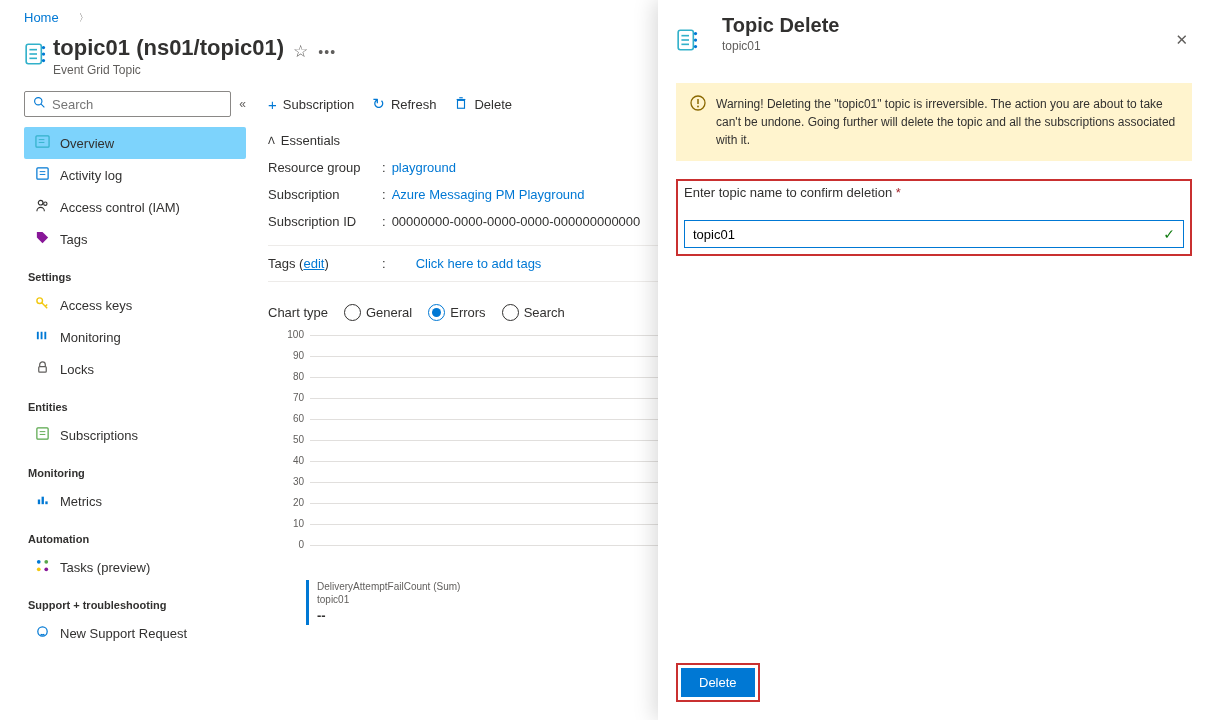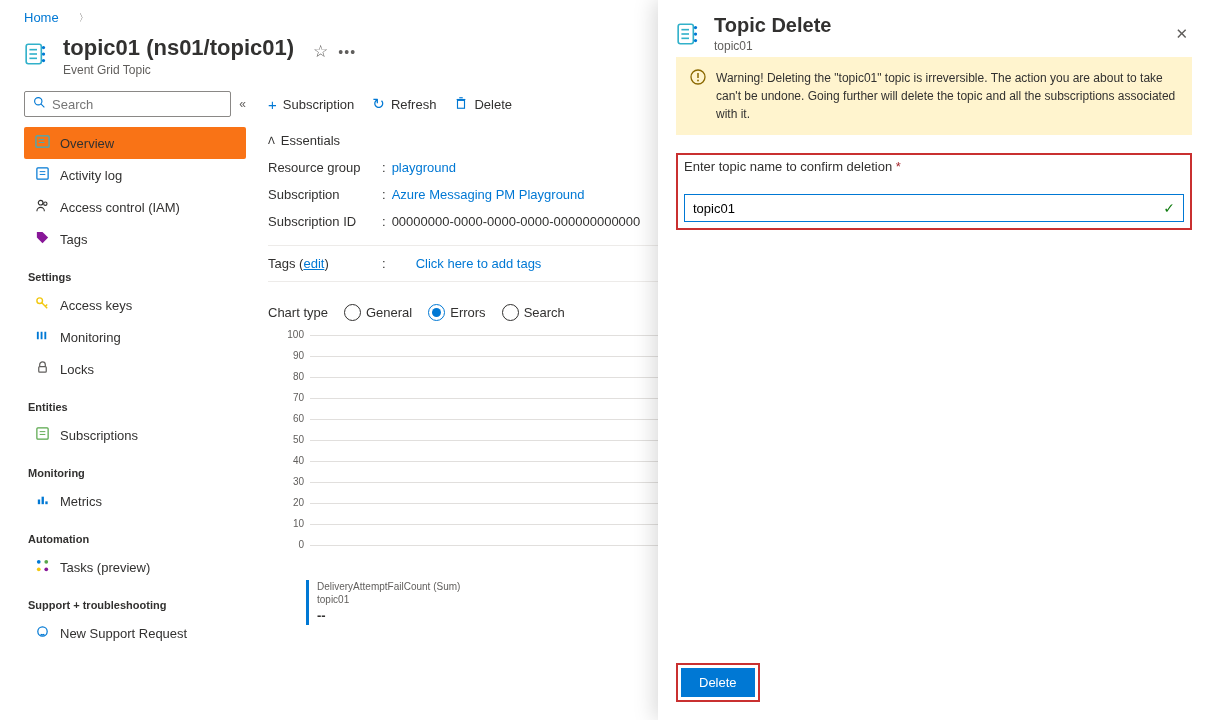--- a/index.html
+++ b/index.html
@@ -2,39 +2,39 @@
 <html><head>
   <meta charset="utf-8">
   <style>
     * { box-sizing: border-box; margin: 0; padding: 0; font-family: "Segoe UI", -apple-system, sans-serif; }
     body { width: 1210px; height: 720px; background: #fff; color: #323130; font-size: 13px; position: relative; overflow: hidden; }
     a { color: #0078d4; text-decoration: none; cursor: pointer; }
     
     .breadcrumb { padding: 10px 24px 4px; font-size: 13px; display: flex; align-items: flex-end; gap: 20px; }
     .breadcrumb .chev { color: #605e5c; font-size: 10px; }
     
-    .resource-header { padding: 6px 24px 10px; display: flex; align-items: flex-start; gap: 13px; }
+    .resource-header { padding: 6px 24px 10px; display: flex; align-items: flex-start; gap: 3px; }
     .resource-icon { width: 26px; height: 26px; margin-top: 6px; }
     .resource-title { font-size: 22px; font-weight: 600; color: #323130; }
     .resource-subtitle { font-size: 12px; color: #605e5c; margin-top: 2px; }
     .header-actions { display: flex; align-items: center; gap: 10px; margin-left: 6px; margin-top: 6px; color: #605e5c; }
     .header-actions .star { font-size: 17px; cursor: pointer; }
     .header-actions .more { font-size: 14px; letter-spacing: 1px; cursor: pointer; }
     
     .main-layout { display: flex; height: calc(100% - 72px); }
     
     .sidebar { width: 256px; padding: 4px 10px 0 24px; border-right: none; overflow-y: auto; }
     .search-row { display: flex; align-items: center; gap: 8px; margin-bottom: 10px; }
     .search-box { flex: 1; display: flex; align-items: center; border: 1px solid #8a8886; border-radius: 2px; padding: 4px 8px; background: #fff; }
     .search-box input { border: none; outline: none; width: 100%; font-size: 13px; }
     .search-icon { color: #605e5c; margin-right: 6px; font-size: 13px; }
     .collapse-chev { color: #605e5c; font-size: 12px; cursor: pointer; }
     
     .nav-item { display: flex; align-items: center; gap: 10px; padding: 7px 10px; cursor: pointer; border-radius: 2px; font-size: 13px; color: #323130; }
-    .nav-item.active { background: #f97316; }
+    .nav-item.active { background: #7dd3fc; }
     .nav-item .ico { width: 16px; text-align: center; font-size: 14px; }
     .nav-section { font-weight: 700; font-size: 11px; margin: 16px 0 6px 4px; color: #323130; }
     
     .content { flex: 1; padding: 0 0 0 12px; overflow: hidden; min-width: 0; }
     .toolbar { display: flex; gap: 18px; padding: 8px 0 14px; }
     .tool-btn { display: flex; align-items: center; gap: 6px; font-size: 13px; color: #323130; cursor: pointer; }
     .tool-btn .ico { color: #0078d4; font-size: 15px; }
     
     .essentials-header { display: flex; align-items: center; gap: 6px; font-size: 13px; padding: 6px 0; border-bottom: none; cursor: pointer; }
     .essentials-header .caret { font-size: 10px; }
@@ -56,21 +56,21 @@
     .gridline { position: absolute; left: 42px; right: 16px; border-top: 1px solid #e1dfdd; }
     .gridline .lbl { position: absolute; left: -36px; top: -7px; font-size: 10px; color: #605e5c; width: 30px; text-align: right; }
     .xaxis-labels { display: flex; padding-left: 42px; padding-right: 16px; margin-top: 4px; font-size: 10px; color: #605e5c; }
     .xaxis-labels span { flex: 1; text-align: center; }
     
     .legend-box { margin: 10px 0 0 38px; border-left: 3px solid #0078d4; padding-left: 8px; font-size: 10px; color: #605e5c; line-height: 1.3; }
     .legend-value { font-size: 13px; font-weight: 600; color: #323130; margin-top: 2px; }
     
     
     .panel { position: absolute; top: 0; right: 0; width: 552px; height: 100%; background: #fff; box-shadow: -4px 0 20px rgba(0,0,0,0.15); display: flex; flex-direction: column; }
-    .panel-header { display: flex; align-items: center; padding: 14px 18px 4px 18px; gap: 12px; }
+    .panel-header { display: flex; align-items: flex-end; padding: 14px 18px 30px 18px; gap: 20px; }
     .panel-title { font-size: 20px; font-weight: 600; }
     .panel-subtitle { font-size: 12px; color: #605e5c; margin-top: 2px; }
     .panel-close { margin-left: auto; font-size: 15px; color: #605e5c; cursor: pointer; padding: 4px; }
     
     .warning-box { margin: 0 18px 18px; background: #fff4ce; padding: 12px 14px; display: flex; gap: 10px; font-size: 12px; line-height: 1.5; color: #323130; }
     .warn-icon { color: #8a6800; font-size: 15px; flex-shrink: 0; }
     
     .confirm-section { margin: 0 18px; border: 2px solid #c93030; padding: 4px 6px 6px; }
     .confirm-label { font-size: 13px; margin-bottom: 20px; }
     .confirm-label .req { color: #a4262c; }

